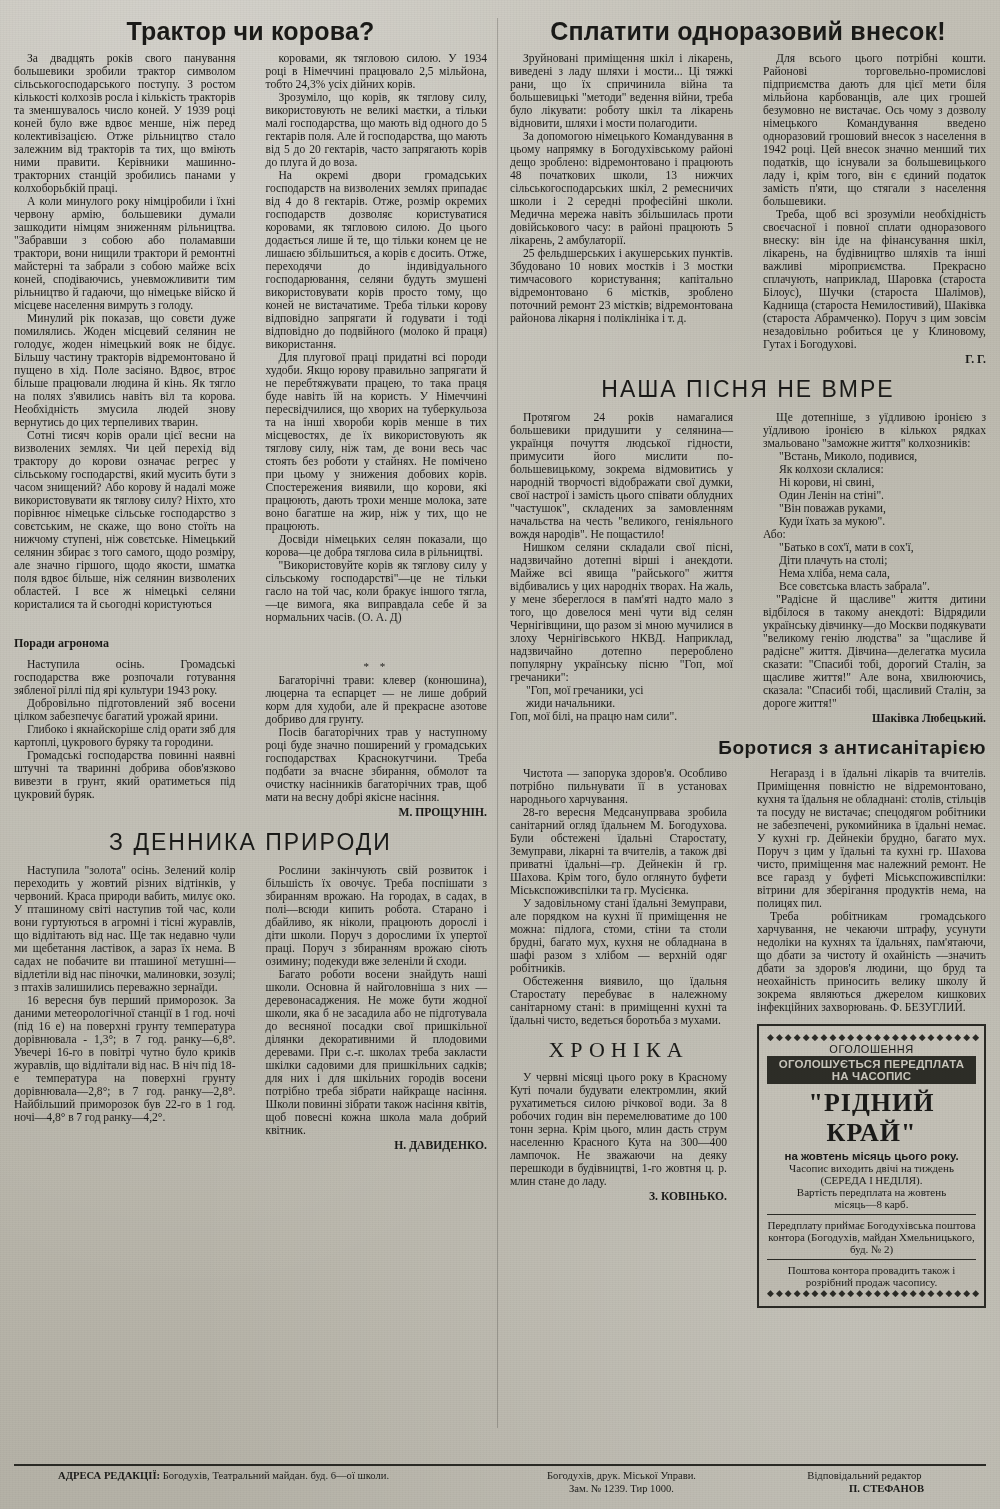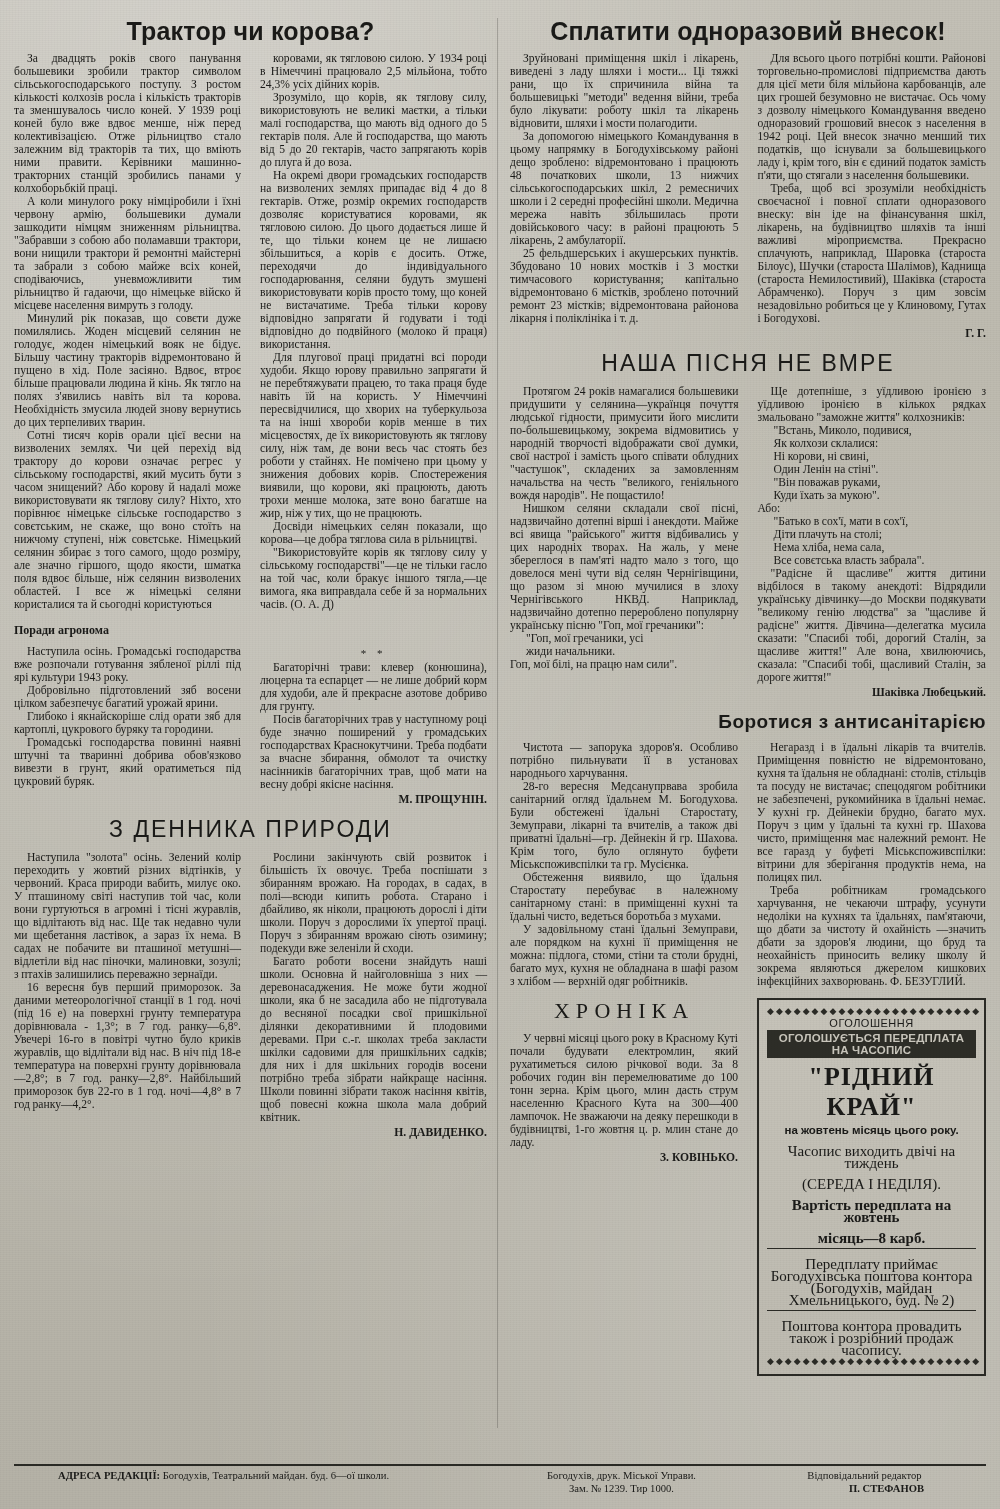--- a/index.html
+++ b/index.html
@@ -56,21 +56,21 @@
     font-family:"Liberation Sans", sans-serif;
     font-weight:bold;font-size:19px;text-align:right;letter-spacing:.5px;
     margin:12px 0 8px 0;
   }
   .h-chron{
     font-family:"Liberation Serif", serif;
     font-weight:normal;font-size:22px;text-align:center;letter-spacing:6px;
     margin:10px 0 8px 0;
   }
 
-  .sub2{display:flex;gap:1px;}
+  .sub2{display:flex;gap:12px;}
   .sub2 > div{width:50%;box-sizing:border-box;}
   .sub2 > div:first-child{padding-right:9px;}
   .sub2 > div:last-child{padding-left:9px;}
 
   p{
     margin:0;
     font-size:11.6px;
     line-height:13.0px;
     text-align:justify;
     text-indent:13px;
@@ -94,22 +94,22 @@
   .ad .dots{font-size:9px;letter-spacing:2px;color:#2a2a25;}
   .ad .t1{font-family:"Liberation Sans",sans-serif;font-size:11px;letter-spacing:.5px;margin:1px 0;}
   .ad .t2{
     font-family:"Liberation Sans",sans-serif;font-weight:bold;font-size:11.5px;
     background:#2d2d27;color:#c9c6bc;padding:2px 3px;display:block;letter-spacing:.2px;
   }
   .ad .big{
     font-family:"Liberation Serif",serif;font-weight:bold;font-size:26px;letter-spacing:1px;margin:4px 0 2px 0;
   }
   .ad .t3{font-family:"Liberation Sans",sans-serif;font-size:11.5px;font-weight:bold;}
-  .ad .sm{font-size:15px;line-height:12px;text-align:center;text-indent:0;margin-top:9px;}
-  .ad .sm.b{font-weight:bold;}
+  .ad .sm{font-size:11px;line-height:12px;text-align:center;text-indent:0;margin-top:0;}
+  .ad .sm.b{font-weight:normal;}
   .ad hr{border:0;border-top:1px solid #2a2a25;margin:4px 0;}
 
   
   .footer{
     position:absolute;left:14px;right:14px;bottom:14px;
     border-top:2px solid #2a2a25;
     padding-top:4px;
     display:flex;
     font-size:10.6px;
     line-height:12.5px;
@@ -218,22 +218,22 @@
           <p>"Радісне й щасливе" життя дитини відбілося в такому анекдоті: Відрядили українську дівчинку—до Москви подякувати "великому генію людства" за "щасливе й радісне" життя. Дівчина—делегатка мусила сказати: "Спасибі тобі, дорогий Сталін, за щасливе життя!" Але вона, хвилюючись, сказала: "Спасибі тобі, щасливий Сталін, за дороге життя!"</p>
           <div class="sig">Шаківка Любецький.</div>
         </div>
       </div>
 
       <h2 class="h-spaced-b">Боротися з антисанітарією</h2>
       <div class="sub2">
         <div>
           <p>Чистота — запорука здоров'я. Особливо потрібно пильнувати її в установах народнього харчування.</p>
           <p>28-го вересня Медсанупрвава зробила санітарний огляд їдальнем М. Богодухова. Були обстежені їдальні Старостату, Земуправи, лікарні та вчителів, а також дві приватні їдальні—гр. Дейнекін й гр. Шахова. Крім того, було оглянуто буфети Міськспоживспілки та гр. Мусієнка.</p>
+          <p>У задовільному стані їдальні Земуправи, але порядком на кухні її приміщення не можна: підлога, стоми, стіни та столи брудні, багато мух, кухня не обладнана в шафі разом з хлібом — верхній одяг робітників.</p>
           <p>Обстеження виявило, що їдальня Старостату перебуває в належному санітарному стані: в приміщенні кухні та їдальні чисто, ведеться боротьба з мухами.</p>
-          <p>У задовільному стані їдальні Земуправи, але порядком на кухні її приміщення не можна: підлога, стоми, стіни та столи брудні, багато мух, кухня не обладнана в шафі разом з хлібом — верхній одяг робітників.</p>
 
           <h2 class="h-chron">ХРОНІКА</h2>
           <p>У червні місяці цього року в Красному Куті почали будувати електромлин, який рухатиметься силою річкової води. За 8 робочих годин він перемелюватиме до 100 тонн зерна. Крім цього, млин дасть струм населенню Красного Кута на 300—400 лампочок. Не зважаючи на деяку перешкоди в будівництві, 1-го жовтня ц. р. млин стане до ладу.</p>
           <div class="sig">З. КОВІНЬКО.</div>
         </div>
         <div>
           <p>Негаразд і в їдальні лікарів та вчителів. Приміщення повністю не відремонтовано, кухня та їдальня не обладнані: столів, стільців та посуду не вистачає; спецодягом робітники не забезпечені, рукомийника в їдальні немає. У кухні гр. Дейнекіи брудно, багато мух. Поруч з цим у їдальні та кухні гр. Шахова чисто, приміщення має належний ремонт. Не все гаразд у буфеті Міськспоживспілки: вітрини для зберігання продуктів нема, на полицях пил.</p>
           <p>Треба робітникам громадського харчування, не чекаючи штрафу, усунути недоліки на кухнях та їдальнях, пам'ятаючи, що дбати за чистоту й охайність —значить дбати за здоров'я людини, що бруд та неохайність приносить велику школу й зокрема являються джерелом кишкових інфекційних захворювань. Ф. БЕЗУГЛИЙ.</p>
 
           <div class="ad">

